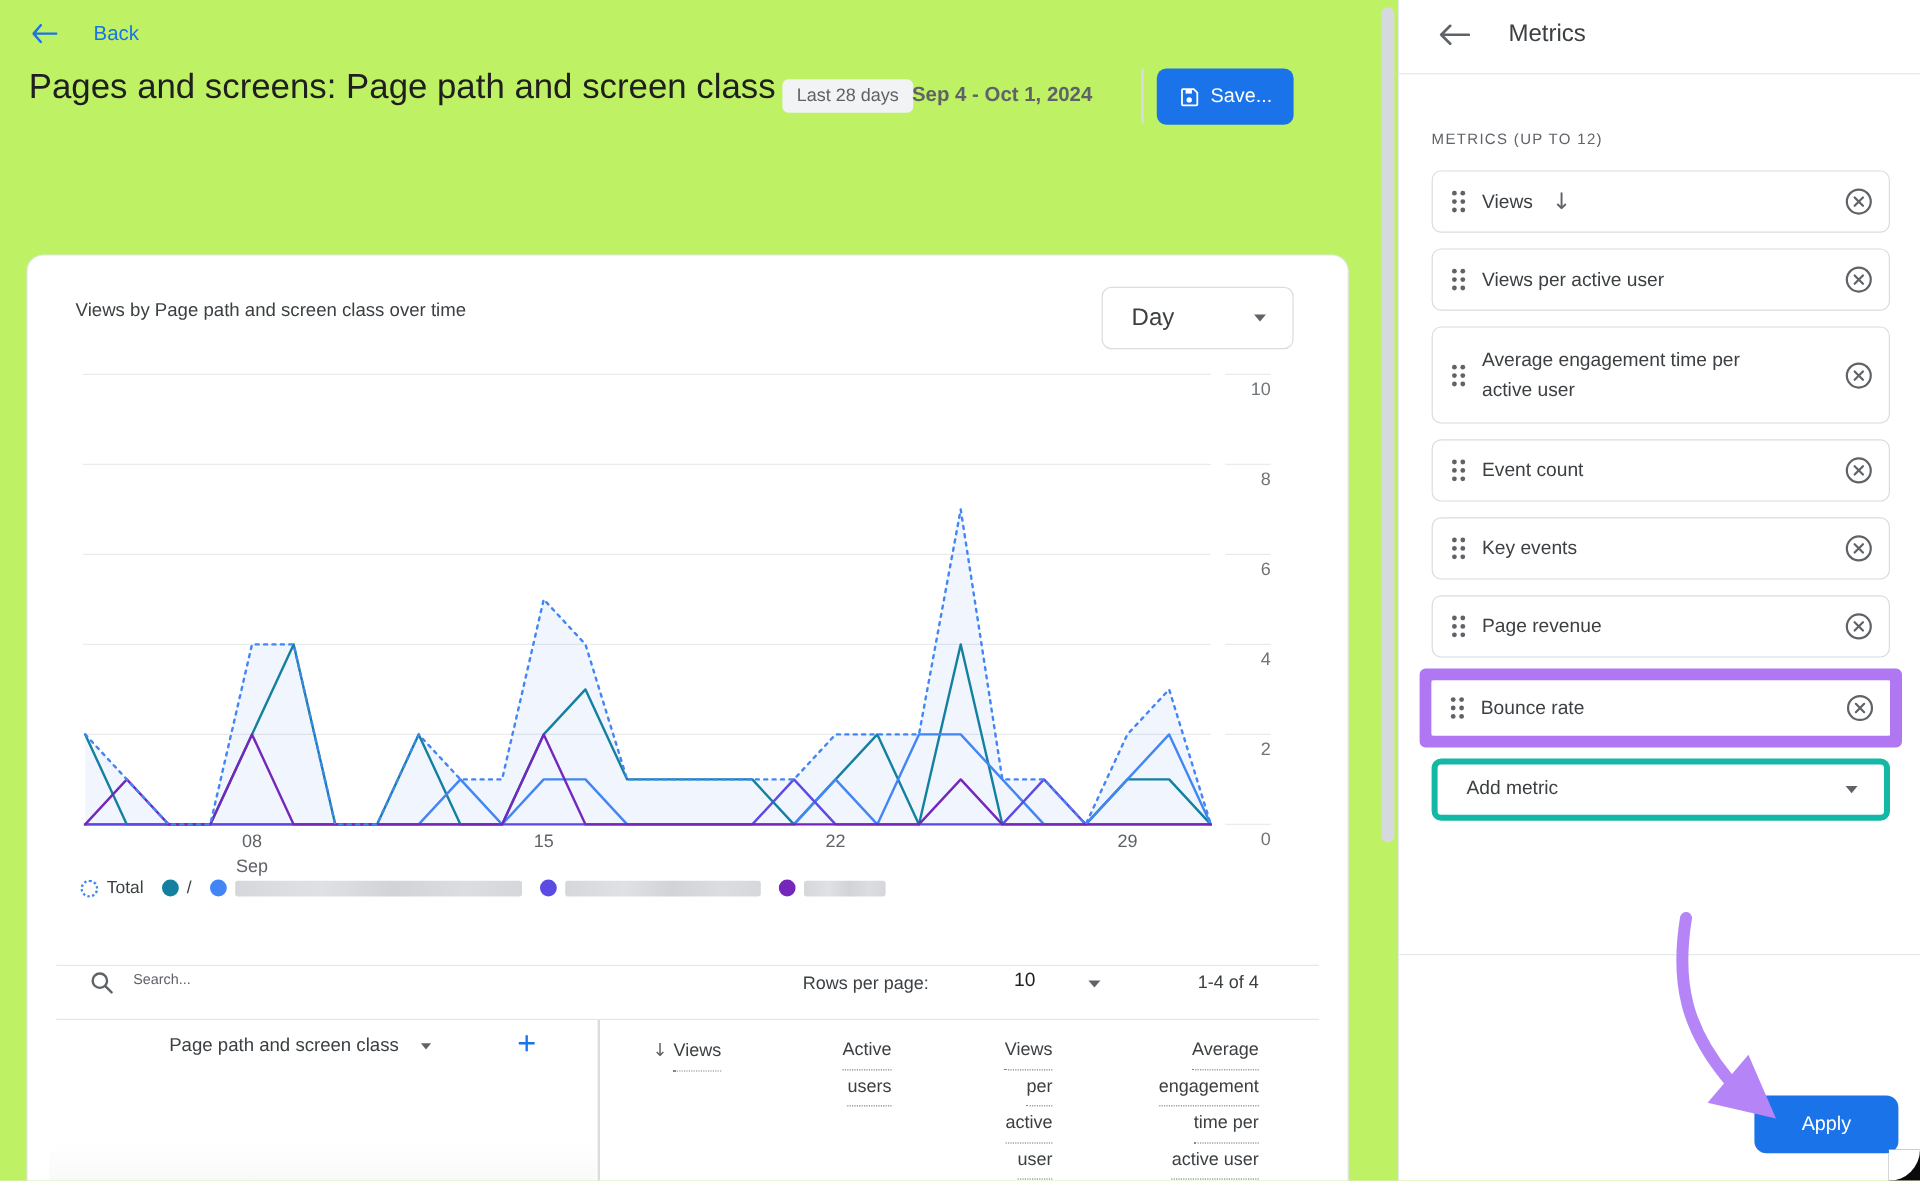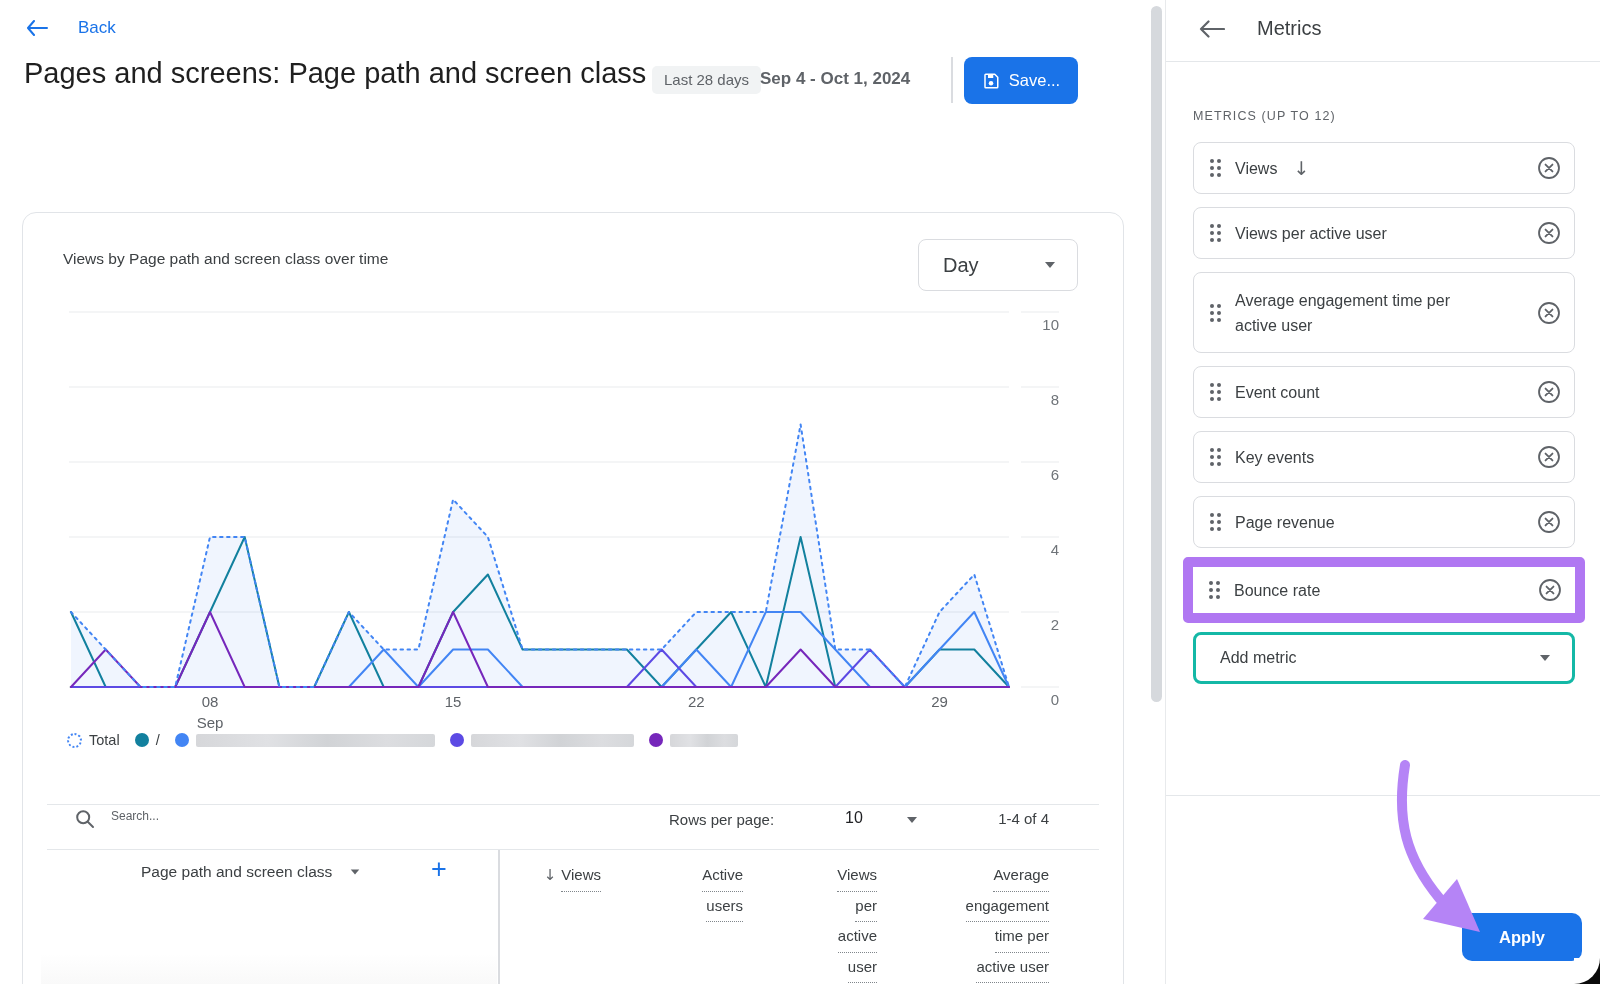--- a/index.html
+++ b/index.html
@@ -1,16 +1,16 @@
 <!DOCTYPE html>
 <html><head>
 <meta charset="utf-8">
 <style>
   html,body{margin:0;padding:0;background:#e9eaee;}
-  .screen{position:relative;width:1600px;height:984px;overflow:hidden;background:#ffffff;
+  .screen{position:relative;width:1600px;height:984px;overflow:hidden;background:#bef264;
           font-family:"Liberation Sans",sans-serif;color:#3c4043;}
   .abs{position:absolute;}
 
   
   .back-link{left:26px;top:18px;display:flex;align-items:center;gap:30px;cursor:pointer;}
   .back-link .txt{font-size:17px;font-weight:500;color:#1a73e8;}
   .page-title{left:24px;top:57px;font-size:29px;color:#1f1f1f;white-space:nowrap;}
   .chip{left:652px;top:66px;height:28px;padding:0 12px;background:#f1f3f4;border-radius:5px;
         font-size:15px;color:#5f6368;line-height:28px;}
   .date-range{left:760px;top:69px;font-size:17px;font-weight:700;color:#5f6368;white-space:nowrap;}
@@ -64,26 +64,26 @@
   .mcard{box-sizing:border-box;height:52px;background:#fff;border:1px solid #dadce0;border-radius:8px;
          display:flex;align-items:center;padding:0 12px 0 16px;cursor:pointer;}
   .mcard.tall{height:81px;}
   .mcard .lbl{margin-left:14px;font-size:16px;color:#3c4043;max-width:255px;line-height:25px;}
   .sort-arr{margin-left:16px;font-size:19px;color:#5f6368;font-family:"DejaVu Sans",sans-serif;}
   .closebox{margin-left:auto;display:flex;cursor:pointer;}
   .handle{display:grid;grid-template-columns:repeat(2,4px);gap:3px;cursor:grab;}
   .handle i{width:4px;height:4px;border-radius:50%;background:#5f6368;}
   .hl{border:10px solid #b077f2;border-radius:5px;margin:-4px -10px;}
   .hl .mcard{border:none;height:46px;border-radius:2px;}
-  .add-metric{box-sizing:border-box;height:52px;border:3px solid #14b8a6;border-radius:8px;background:#fff;
+  .add-metric{box-sizing:border-box;height:52px;border:5px solid #14b8a6;border-radius:8px;background:#fff;
               display:flex;align-items:center;padding:0 22px 0 24px;cursor:pointer;}
   .add-metric .lbl{font-size:16px;color:#3c4043;}
   .add-metric .caret{margin-left:auto;}
   .apply-btn{left:1462px;top:913px;width:120px;height:48px;background:#1a73e8;color:#fff;border-radius:10px;
-             display:flex;align-items:center;justify-content:center;font-size:16.5px;font-weight:700;cursor:pointer;}
+             display:flex;align-items:center;justify-content:center;font-size:16.5px;font-weight:400;cursor:pointer;}
   .annot{left:1385px;top:748px;pointer-events:none;}
   .corner{right:0;bottom:0;width:26px;height:26px;background:#0a0a0a;}
   .corner i{position:absolute;inset:0;background:#fff;border-bottom-right-radius:26px;display:block;}
 </style>
 </head>
 <body>
 
 <div class="screen">
 
   <div class="abs back-link">

